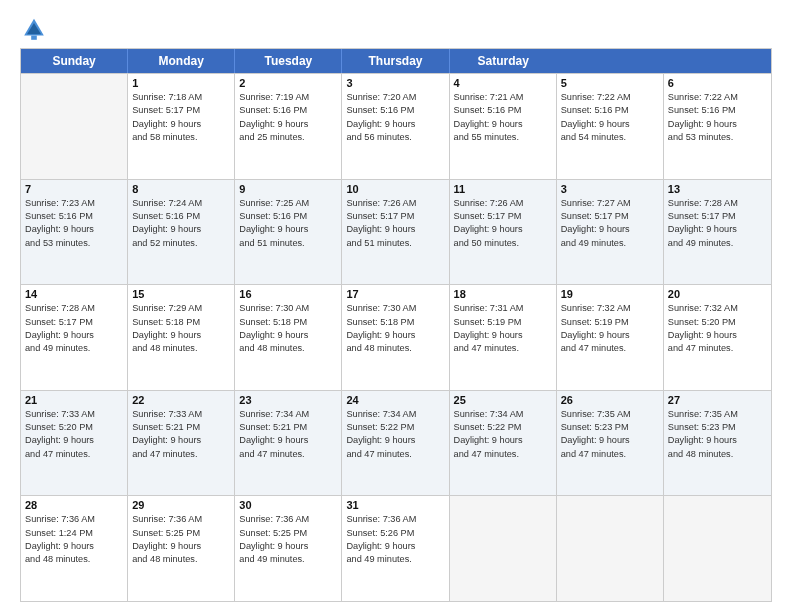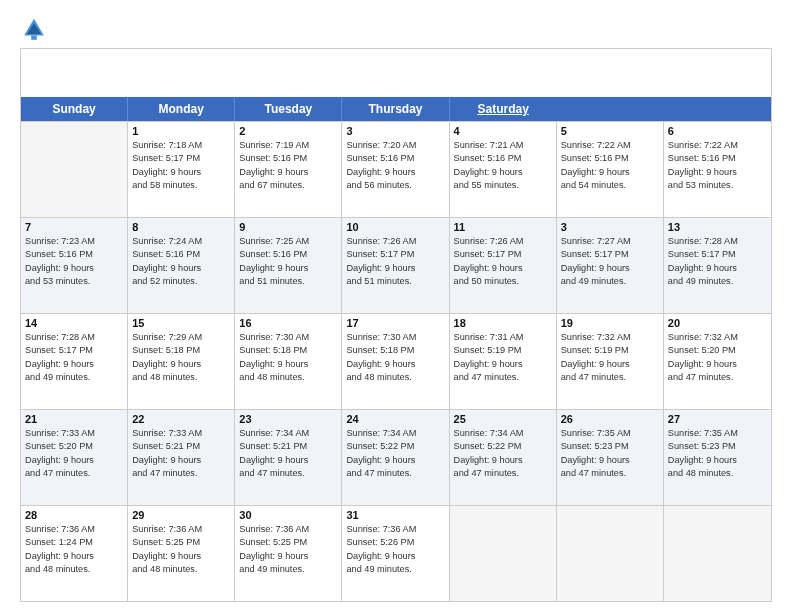--- a/index.html
+++ b/index.html
@@ -59,31 +59,30 @@
       flex: 1;
       display: flex;
       flex-direction: column;
       border: 1px solid #ccc;
       border-collapse: collapse;
     }
     .day-headers {
       display: grid;
       grid-template-columns: repeat(7, 1fr);
       background: #3a6bbf;
-      margin-top: 48px;
     }
     .day-header {
       color: #fff;
       font-size: 12px;
       font-weight: bold;
       text-align: center;
       padding: 5px 2px;
       border-right: 1px solid #5a8bdf;
     }
-    .day-header:last-child { border-right: none; text-decoration: underline; }
+    .day-header:last-child { border-right: none; }
     .weeks {
       flex: 1;
       display: flex;
       flex-direction: column;
     }
     .week-row {
       display: grid;
       grid-template-columns: repeat(7, 1fr);
       flex: 1;
       border-top: 1px solid #ccc;
@@ -152,21 +151,21 @@
             <div class="cell-line">Sunrise: 7:18 AM</div>
             <div class="cell-line">Sunset: 5:17 PM</div>
             <div class="cell-line">Daylight: 9 hours</div>
             <div class="cell-line">and 58 minutes.</div>
           </div>
           <div class="day-cell">
             <div class="day-num">2</div>
             <div class="cell-line">Sunrise: 7:19 AM</div>
             <div class="cell-line">Sunset: 5:16 PM</div>
             <div class="cell-line">Daylight: 9 hours</div>
-            <div class="cell-line">and 67 minutes.</div>
+            <div class="cell-line">and 25 minutes.</div>
           </div>
           <div class="day-cell">
             <div class="day-num">3</div>
             <div class="cell-line">Sunrise: 7:20 AM</div>
             <div class="cell-line">Sunset: 5:16 PM</div>
             <div class="cell-line">Daylight: 9 hours</div>
             <div class="cell-line">and 56 minutes.</div>
           </div>
           <div class="day-cell">
             <div class="day-num">4</div>

